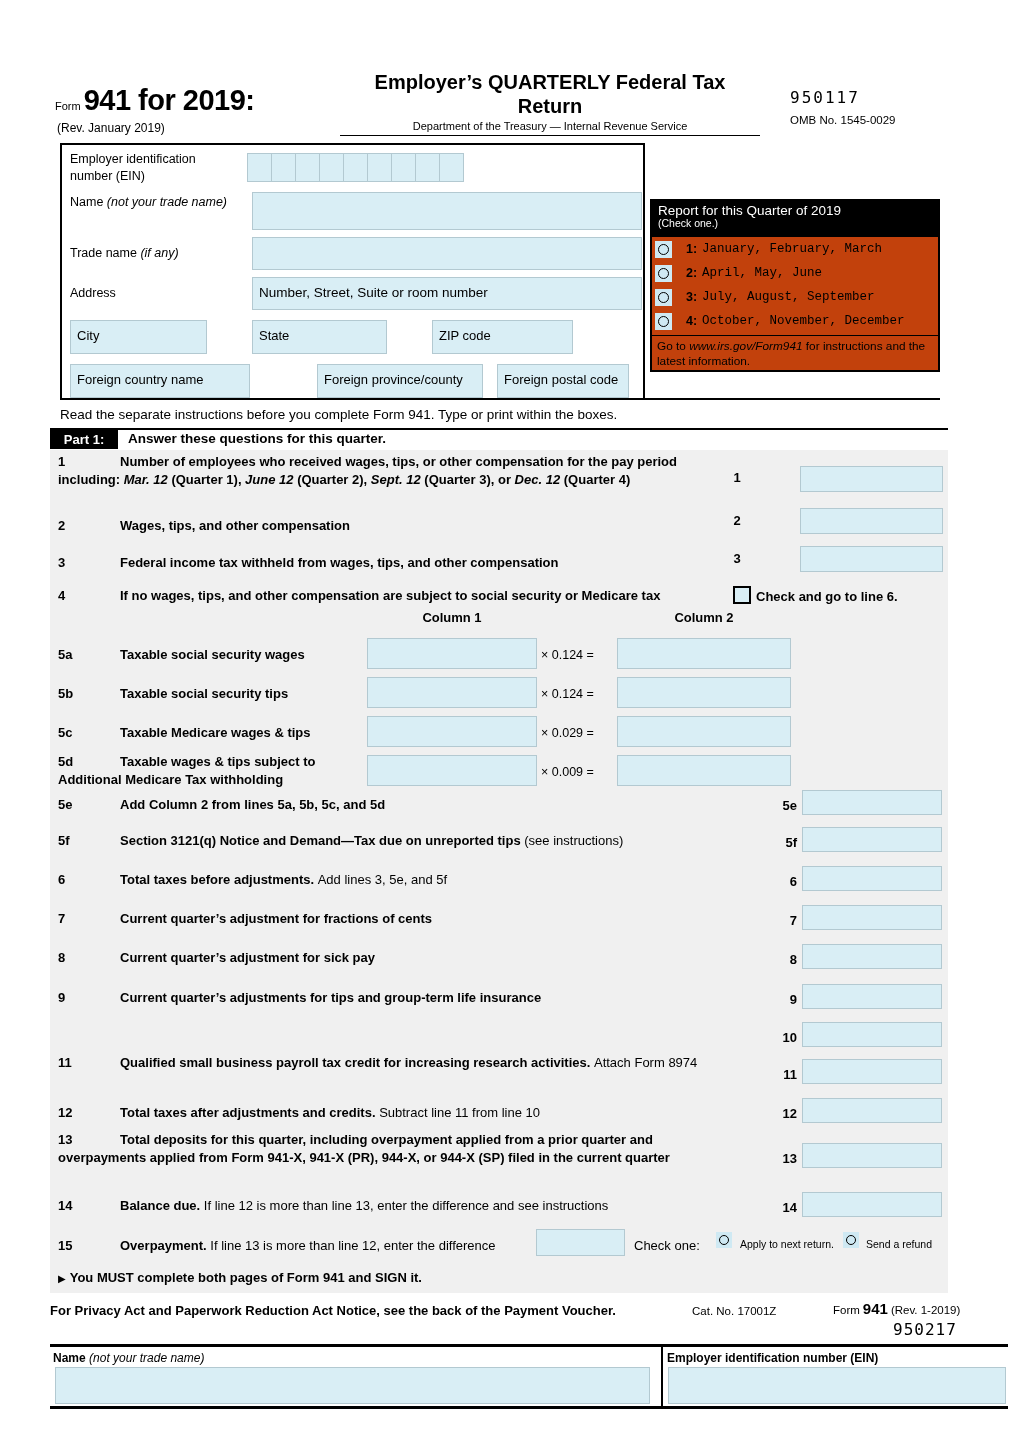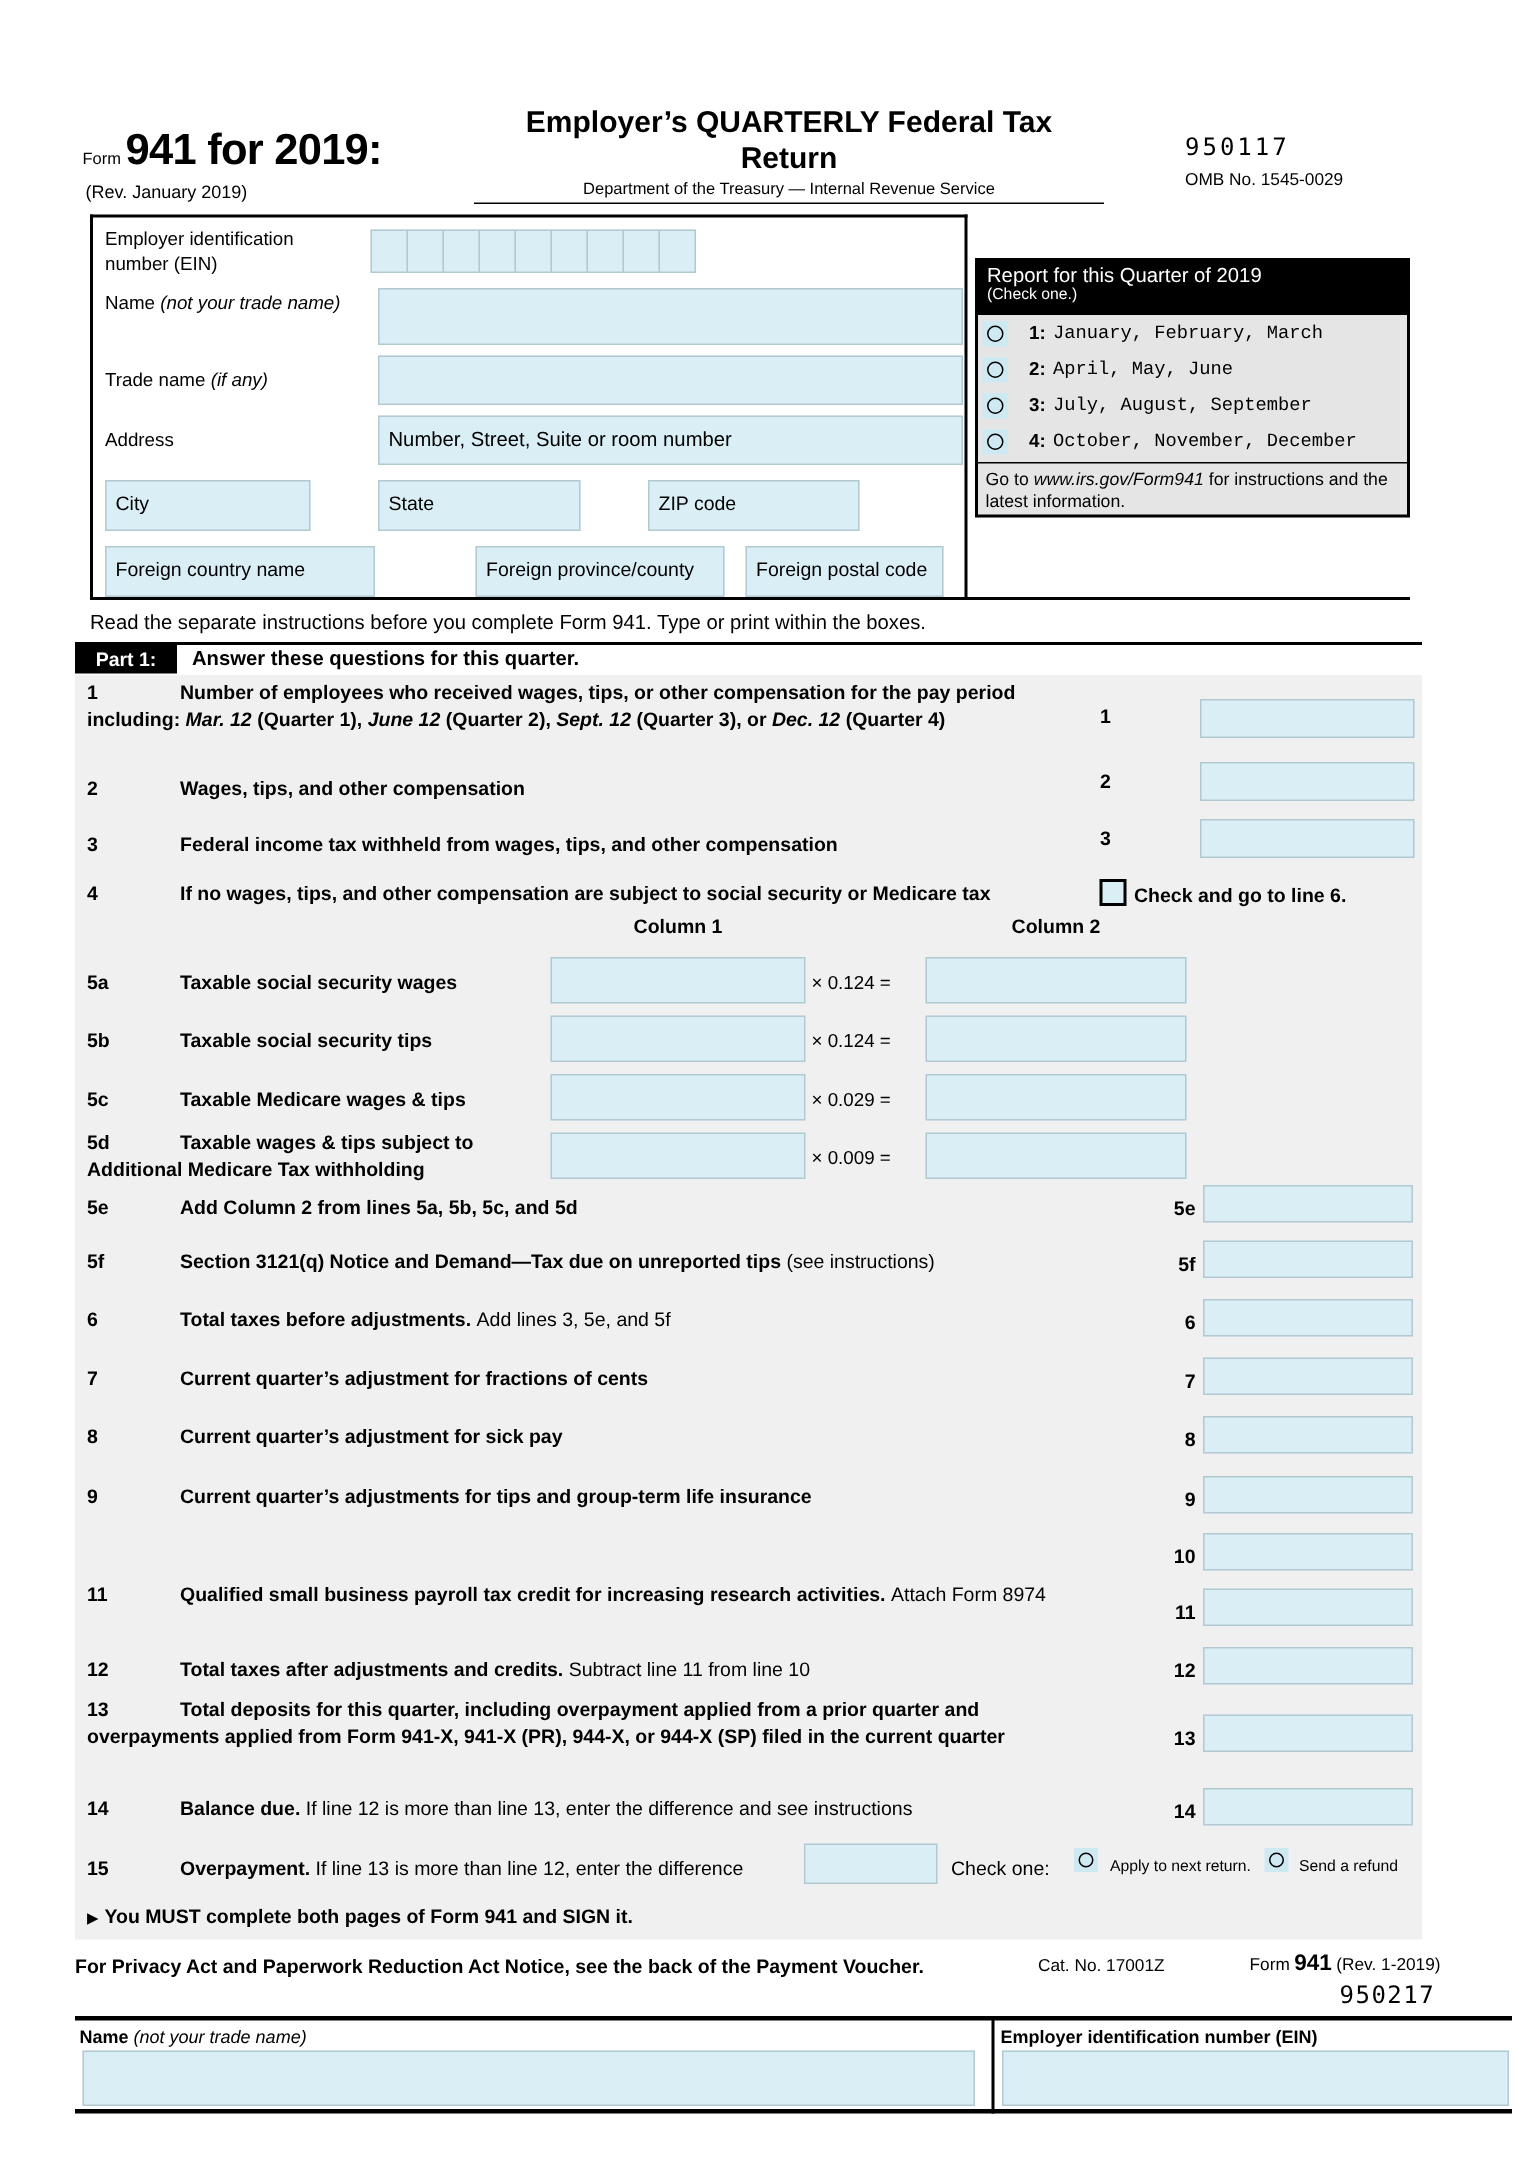--- a/index.html
+++ b/index.html
@@ -11,31 +11,31 @@
   .it{font-style:italic;}
   .bold{font-weight:700;}
   .lbl{font-size:12.5px;line-height:1.32;}
   .inbox-lbl{font-size:13px;padding:7px 6px;display:block;}
   .mono{font-family:"DejaVu Sans Mono",monospace;}
   
   #form-id{left:55px;top:84px;display:flex;align-items:baseline;}
   #form-word{font-size:11px;margin-right:3px;}
   #form-num{font-size:29px;font-weight:700;letter-spacing:-0.5px;}
   #rev-line{left:57px;top:121px;font-size:12px;}
-  #title-block{left:316px;top:70px;width:420px;text-align:center;}
+  #title-block{left:340px;top:70px;width:420px;text-align:center;}
   #main-title{font-size:20px;font-weight:700;line-height:1.2;margin:0;}
   #dept-line{font-size:11px;display:block;margin-top:2px;padding-bottom:3px;border-bottom:1.5px solid #000;}
   #code-top{left:790px;top:88px;font-size:16px;letter-spacing:2px;}
   #omb-line{left:790px;top:114px;font-size:11.5px;}
   
   #emp-box{left:60px;top:143px;width:585px;height:257px;border:2px solid #000;border-bottom:none;box-sizing:border-box;}
   .ein-cell{width:23px;height:27px;background:#d9eef5;border:1px solid #b3c9d1;margin-right:-1px;}
   #ein-boxes{left:185px;top:8px;display:flex;}
   
-  #q-panel{left:650px;top:172px;width:290px;height:173px;border:2px solid #000;box-sizing:border-box;background:#e5e5e5;}
+  #q-panel{left:650px;top:199px;width:290px;height:173px;border:2px solid #000;box-sizing:border-box;background:#c2410c;}
   #q-head{background:#000;color:#fff;height:36px;padding:2px 6px 0 6px;box-sizing:border-box;}
   #q-title{font-size:13.5px;display:block;}
   #q-sub{font-size:10.5px;display:block;margin-top:-1px;}
   .q-opt{position:absolute;left:0;width:100%;height:24px;}
   .q-radio{position:absolute;left:3px;top:2px;width:17px;height:17px;background:#cfe9f3;display:flex;align-items:center;justify-content:center;}
   .circ{width:9px;height:9px;border:1.5px solid #000;border-radius:50%;background:transparent;}
   .q-num{position:absolute;left:34px;top:3px;font-size:12.5px;font-weight:700;}
   .q-lbl{position:absolute;left:50px;top:3px;font-size:12.5px;font-family:Liberation Mono, monospace;}
   #q-footer{position:absolute;left:0;top:134px;width:100%;border-top:1.5px solid #000;font-size:11.8px;line-height:1.3;padding:3px 5px;box-sizing:border-box;}
   

